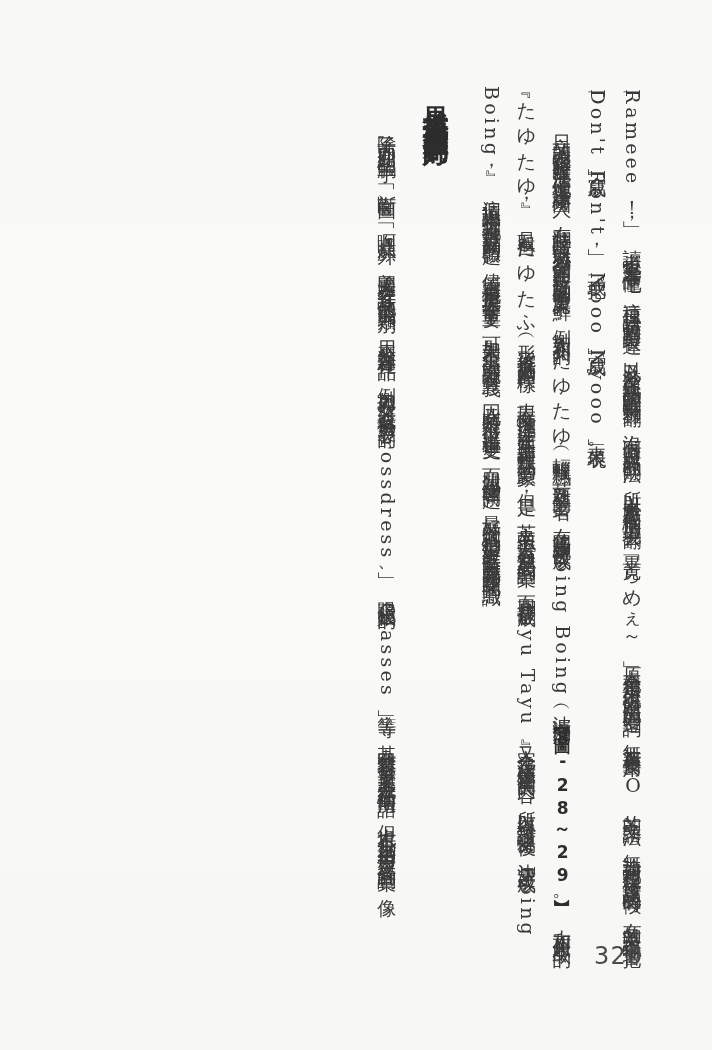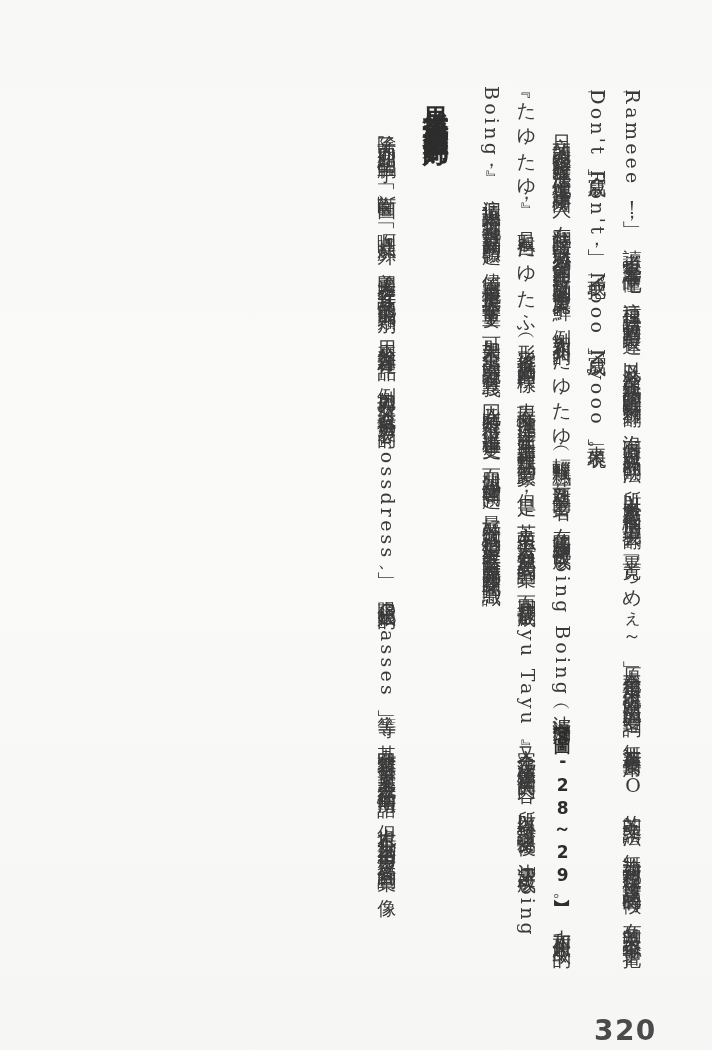--- a/index.html
+++ b/index.html
@@ -54,25 +54,25 @@
   }
   .figref {
     font-family: "DejaVu Sans", "Liberation Sans", sans-serif;
     font-weight: bold;
     font-size: 17px;
     text-orientation: upright;
     color: #2d2d2d;
   }
   .page-number {
     position: absolute;
-    top: 1014px;
+    top: 942px;
     left: 594px;
     font-family: "DejaVu Sans", "Liberation Sans", sans-serif;
-    font-weight: bold;
-    font-size: 28px;
+    font-weight: normal;
+    font-size: 24px;
     color: #4b4b4b;
     letter-spacing: 0.05em;
   }
 </style>
 </head>
 <body>
 
 <div class="page">
 
   <div class="text-block">

